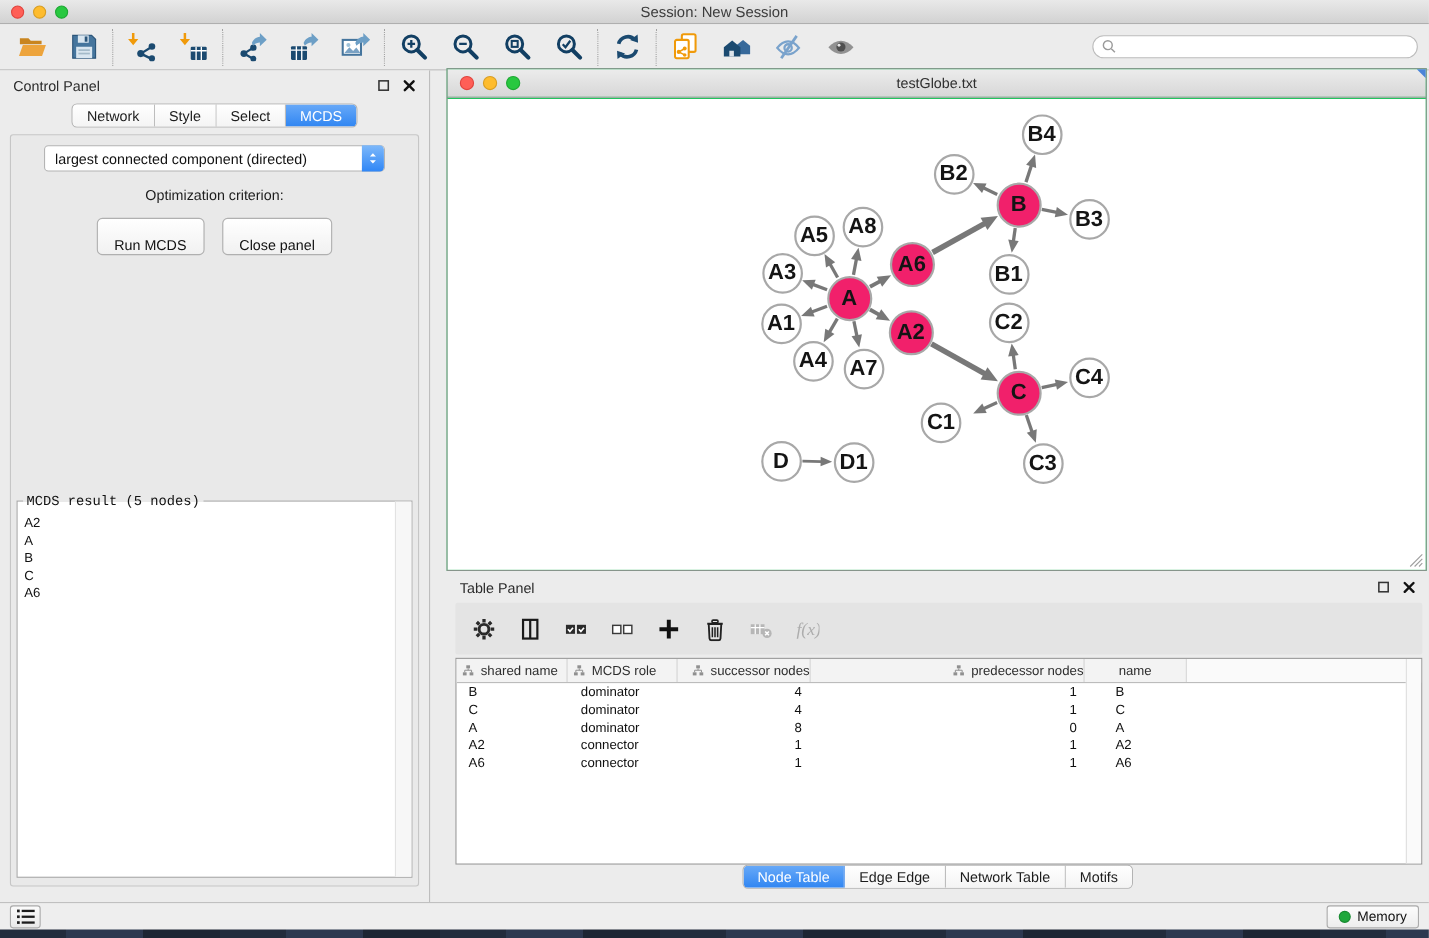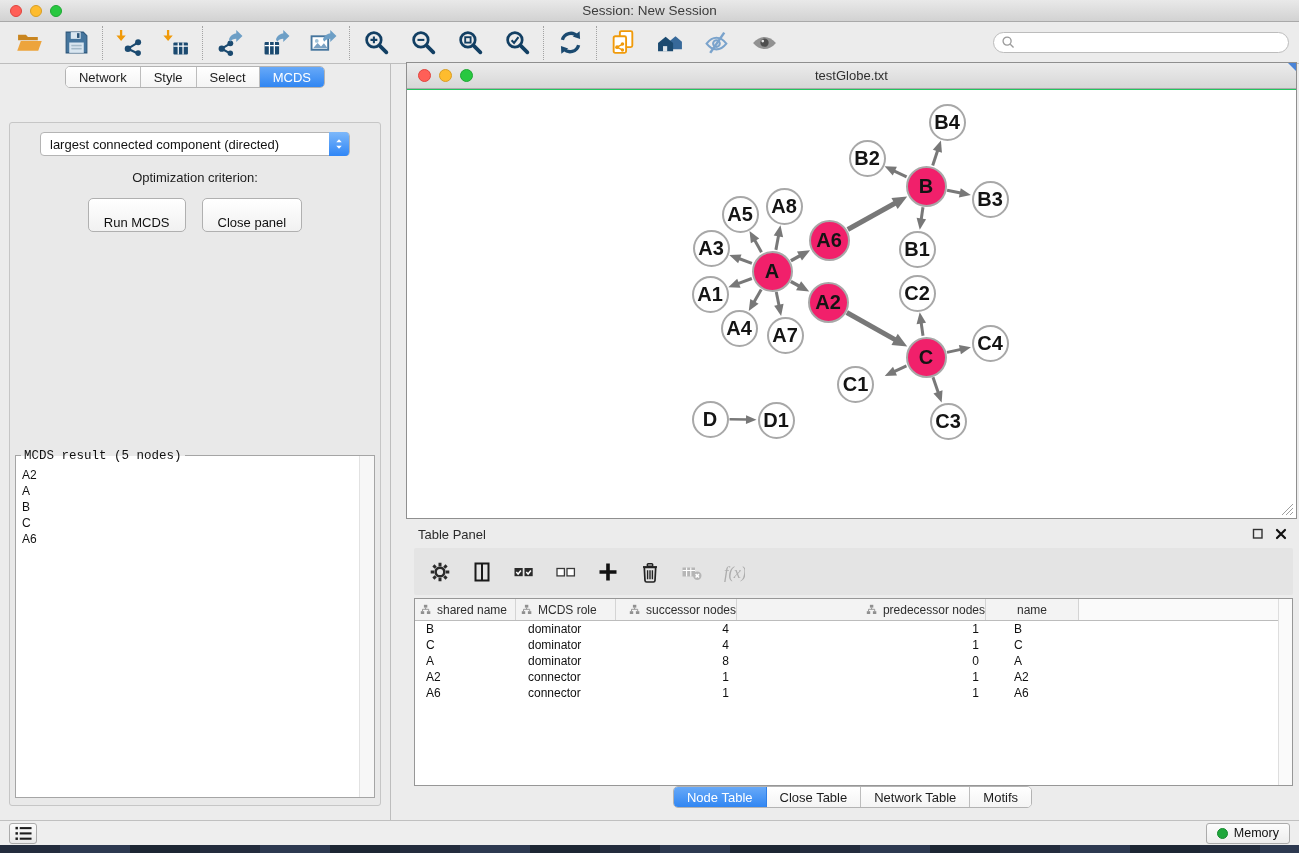--- a/index.html
+++ b/index.html
@@ -281,20 +281,31 @@
   <div id="search-box">
     <svg viewBox="0 0 16 16">
       <circle cx="6.5" cy="6.5" r="4.3" fill="none" stroke="#9a9a9a" stroke-width="1.4"></circle>
       <line x1="9.9" y1="9.9" x2="13.4" y2="13.4" stroke="#9a9a9a" stroke-width="1.4"></line>
     </svg>
     <input placeholder="" style="">
   </div>
 </div>
 
 <div id="control-panel">
+  <div class="panel-head">
+    <span class="panel-title">Control Panel</span>
+    <span class="panel-icons">
+      <svg viewBox="0 0 12 12">
+          <rect x="1.5" y="1.5" width="8.5" height="8.5" fill="none" stroke="#333" stroke-width="1.4"></rect>
+        </svg>
+      <svg viewBox="0 0 12 12">
+          <path d="M2 2l8 8M10 2l-8 8" stroke="#111" stroke-width="2.2" stroke-linecap="round"></path>
+        </svg>
+    </span>
+  </div>
   <div id="cp-tabs">
       <div class="seg">
         <span class="seg-item">Network</span>
         <span class="seg-item">Style</span>
         <span class="seg-item">Select</span>
         <span class="seg-item sel">MCDS</span>
       </div>
     </div>
   <div id="cp-content">
     <div id="opt-select">
@@ -561,21 +572,21 @@
           <div class="nt-cell c2">1</div>
           <div class="nt-cell c3">1</div>
           <div class="nt-cell c4">A6</div>
         </div>
       </div>
     <div id="nt-scroll"></div>
   </div>
   <div id="tp-tabs">
       <div class="seg">
         <span class="seg-item sel">Node Table</span>
-        <span class="seg-item">Close Table</span>
+        <span class="seg-item">Edge Edge</span>
         <span class="seg-item">Network Table</span>
         <span class="seg-item">Motifs</span>
       </div>
     </div>
 </div>
 
 <div id="status-bar">
   <div id="list-btn">
     <svg viewBox="0 0 20 18" width="19" height="17">
       <g fill="#1c1c1c">

